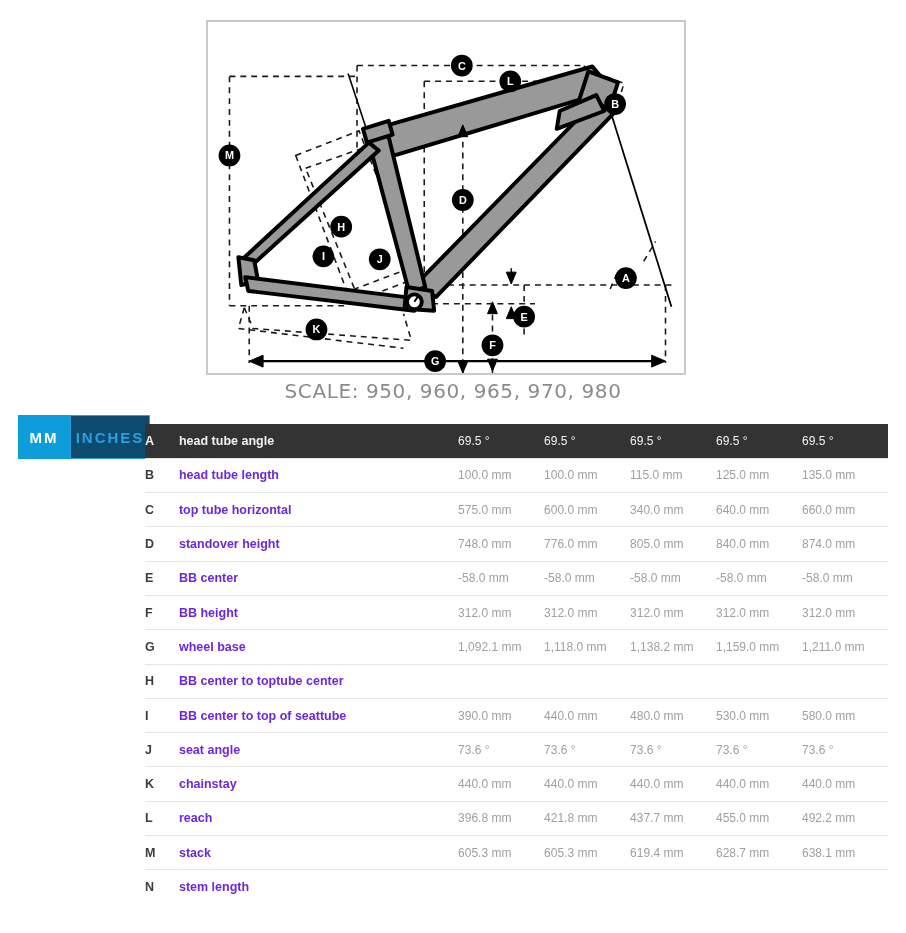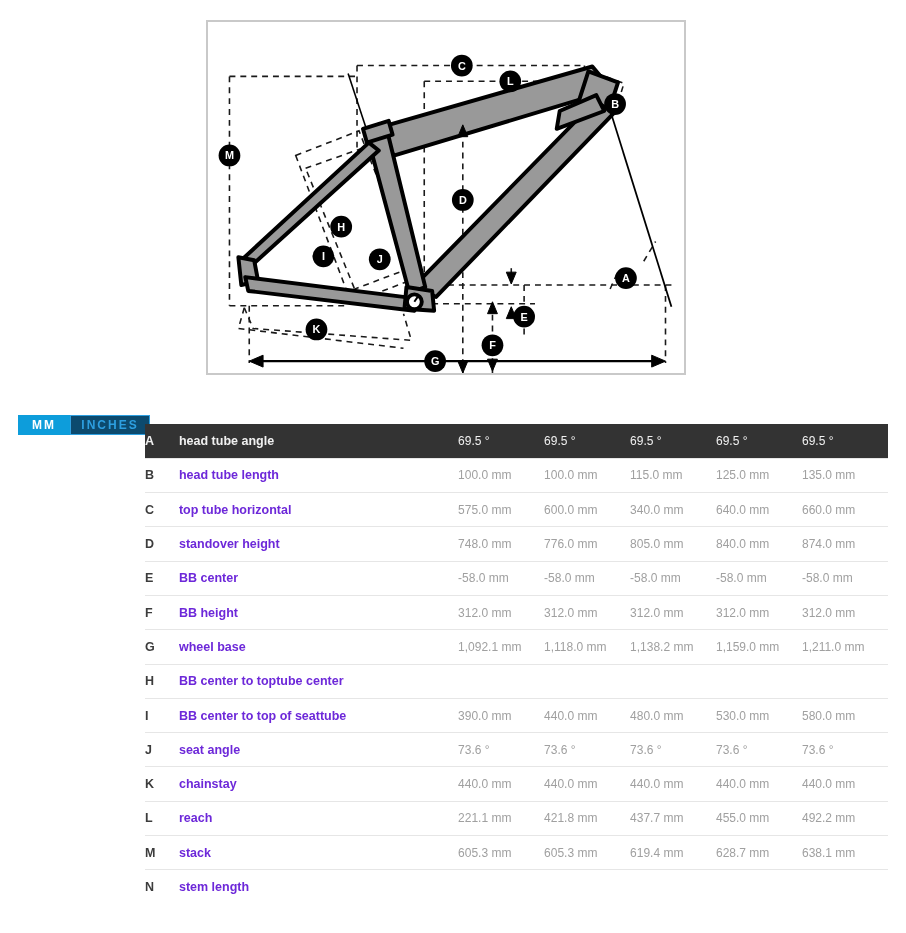--- a/index.html
+++ b/index.html
@@ -55,25 +55,25 @@
   
   #unit-toggle {
     position: absolute;
     left: 18px;
     top: 415px;
     display: flex;
     height: 28px;
   }
   .unit-btn {
     width: 52px;
-    height: 20px;
+    height: 44px;
     display: flex;
     align-items: center;
     justify-content: center;
-    font-size: 12px;
+    font-size: 15px;
     font-weight: bold;
     letter-spacing: 2px;
     cursor: pointer;
     user-select: none;
   }
   .unit-btn.active {
     background: #0d9ddb;
     color: #ffffff;
     border: 1px solid #0d9ddb;
   }
@@ -296,20 +296,21 @@
           <text class="bub-text" x="305" y="60">L</text>
         </g>
         <g>
           <circle class="bub-circle" cx="21" cy="135" r="11"></circle>
           <text class="bub-text" x="21" y="135">M</text>
         </g>
       </g>
     </svg>
   </div>
 
+  <div id="scale-caption">SCALE: 950, 960, 965, 970, 980</div>
 </div>
 
 <div id="unit-toggle">
   <div class="unit-btn active">MM</div>
   <div class="unit-btn inactive">INCHES</div>
 </div>
 
 <table id="geo-table">
   <tbody id="geo-table-body">
       <tr class="is-header">
@@ -407,21 +408,21 @@
         <td class="col-label">chainstay</td>
         <td class="col-val">440.0 mm</td>
         <td class="col-val">440.0 mm</td>
         <td class="col-val">440.0 mm</td>
         <td class="col-val">440.0 mm</td>
         <td class="col-val">440.0 mm</td>
       </tr>
       <tr>
         <td class="col-key">L</td>
         <td class="col-label">reach</td>
-        <td class="col-val">221.1 mm</td>
+        <td class="col-val">396.8 mm</td>
         <td class="col-val">421.8 mm</td>
         <td class="col-val">437.7 mm</td>
         <td class="col-val">455.0 mm</td>
         <td class="col-val">492.2 mm</td>
       </tr>
       <tr>
         <td class="col-key">M</td>
         <td class="col-label">stack</td>
         <td class="col-val">605.3 mm</td>
         <td class="col-val">605.3 mm</td>

